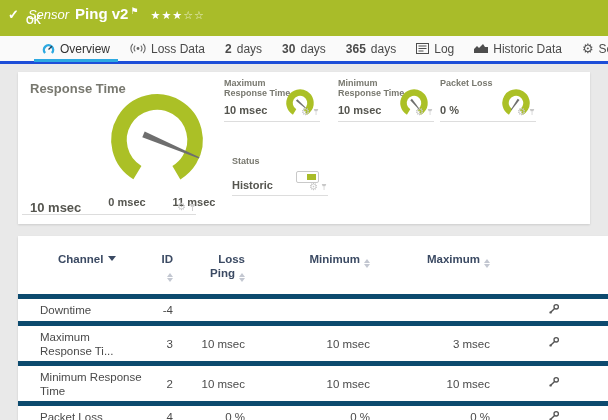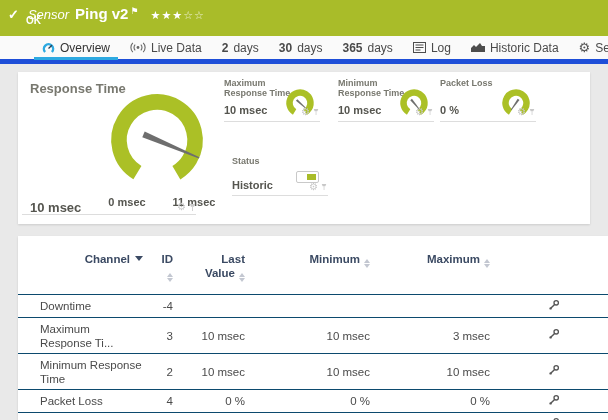--- a/index.html
+++ b/index.html
@@ -11,21 +11,21 @@
   .tb-line1 { position:absolute; top:5px; left:8px; display:flex; align-items:baseline; }
   .tb-check { font-size:13px; font-weight:bold; margin-right:9px; }
   .tb-cat { font-style:italic; font-size:13px; margin-right:6px; }
   .tb-title { font-weight:bold; font-size:15px; }
   .tb-flag { font-size:9px; margin-left:2px; position:relative; top:-5px; }
   .tb-stars { margin-left:12px; font-size:11px; letter-spacing:1px; }
   .tb-stars .empty { opacity:.75; }
   .tb-status { position:absolute; top:15px; left:26px; font-size:10px; font-weight:bold; }
 
   
-  .tabs { height:28px; background:#fafafa; border-bottom:5px solid #1d4ed8;
+  .tabs { height:28px; background:#fafafa; border-bottom:3px solid #1d4ed8;
           display:flex; justify-content:space-between; padding:0 10px 0 32px; }
   .tab { position:relative; display:flex; align-items:center; gap:5px; padding:0 10px;
          font-size:12px; color:#4a4a4a; cursor:pointer; white-space:nowrap; }
   .tab .num { font-weight:bold; }
   .tab.active { color:#333; }
   .tab.active::after { content:""; position:absolute; left:2px; right:2px; bottom:-1px;
                        height:3px; background:#2da9e1; }
   .ticon { display:inline-flex; align-items:center; }
   .gearchar { font-size:13px; color:#555; line-height:1; }
 
@@ -63,22 +63,22 @@
   .status-tile .mini-value { bottom:4px; }
   .status-tile .tile-icons { right:1px; bottom:3px; }
 
   
   .table-panel { width:590px; height:190px; padding-top:10px; }
   table { width:100%; border-collapse:collapse; table-layout:fixed; font-size:11.5px; color:#4a4a4a; }
   col.c-ch{width:135px} col.c-id{width:30px} col.c-lv{width:72px}
   col.c-mn{width:125px} col.c-mx{width:120px} col.c-ac{width:108px}
   th { color:#3b4a63; font-weight:bold; text-align:right; vertical-align:top;
        padding:6px 10px 12px 0; font-size:11.5px; line-height:14px; }
-  th.h-ch { text-align:right; padding-left:40px; }
-  td { text-align:right; padding:3.5px 10px 3.5px 0; border-top:1px solid #0c4a6e; line-height:14px; }
+  th.h-ch { text-align:left; padding-left:40px; }
+  td { text-align:right; padding:3.5px 10px 3.5px 0; border-top:5px solid #0c4a6e; line-height:14px; }
   td.ch { text-align:left; padding-left:22px; color:#4a4a4a; }
   td.act, th.h-ac { text-align:center; padding-right:0; }
   .caret { display:inline-block; width:0; height:0; border-left:4px solid transparent;
            border-right:4px solid transparent; border-top:5px solid #3b4a63;
            margin-left:5px; vertical-align:2px; }
   .sort { display:inline-flex; flex-direction:column; gap:1px; margin-left:4px; vertical-align:0px; }
   .sort i { width:0; height:0; border-left:3.5px solid transparent; border-right:3.5px solid transparent; }
   .sort .up { border-bottom:4px solid #c3c7d1; }
   .sort .dn { border-top:4px solid #c3c7d1; }
   .wrench-btn { background:none; border:none; cursor:pointer; padding:0; line-height:0; }
@@ -107,21 +107,21 @@
     </span>
     <span>Overview</span>
   </div>
   <div class="tab">
     <span class="ticon">
       <svg width="16" height="11" viewBox="0 0 16 11">
           <circle cx="8" cy="5.5" r="1.4" fill="#666"></circle>
           <path d="M5.2 2.7 a3.9 3.9 0 0 0 0 5.6 M2.8 0.9 a6.5 6.5 0 0 0 0 9.2 M10.8 2.7 a3.9 3.9 0 0 1 0 5.6 M13.2 0.9 a6.5 6.5 0 0 1 0 9.2" stroke="#666" fill="none" stroke-width="1.1"></path>
         </svg>
     </span>
-    <span>Live Data</span>
+    <span>Loss Data</span>
   </div>
   <div class="tab">
     <span class="num">2</span>
     <span>days</span>
   </div>
   <div class="tab">
     <span class="num">30</span>
     <span>days</span>
   </div>
   <div class="tab">
@@ -257,22 +257,22 @@
           <col class="c-ac">
         </colgroup>
       <thead>
         <tr>
           <th class="h-ch"><span>Channel</span><span class="caret"></span></th>
           <th><span>ID</span><span class="sort">
                 <i class="up"></i>
                 <i class="dn"></i>
               </span></th>
           <th>
-              <div>Last</div>
-              <div><span>Value</span><span class="sort">
+              <div>Loss</div>
+              <div><span>Ping</span><span class="sort">
                   <i class="up"></i>
                   <i class="dn"></i>
                 </span></div>
             </th>
           <th><span>Minimum</span><span class="sort">
                 <i class="up"></i>
                 <i class="dn"></i>
               </span></th>
           <th><span>Maximum</span><span class="sort">
                 <i class="up"></i>

